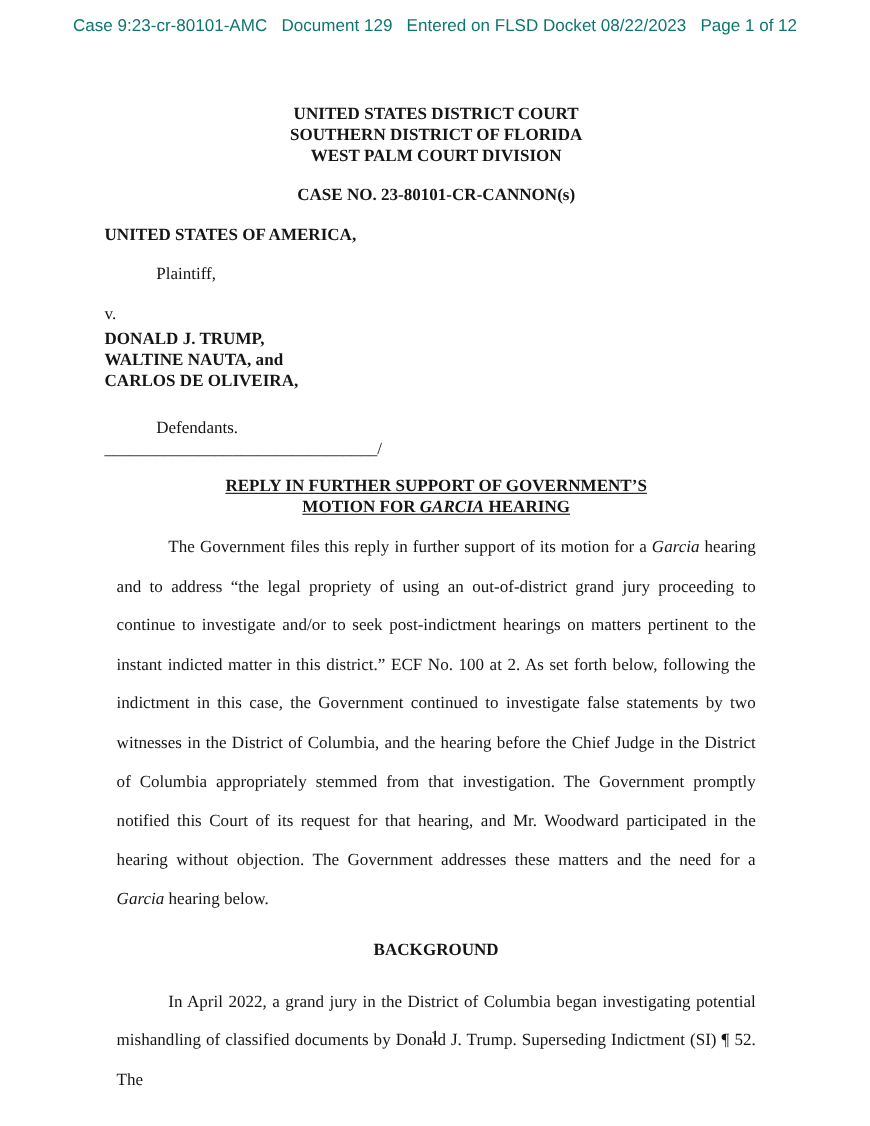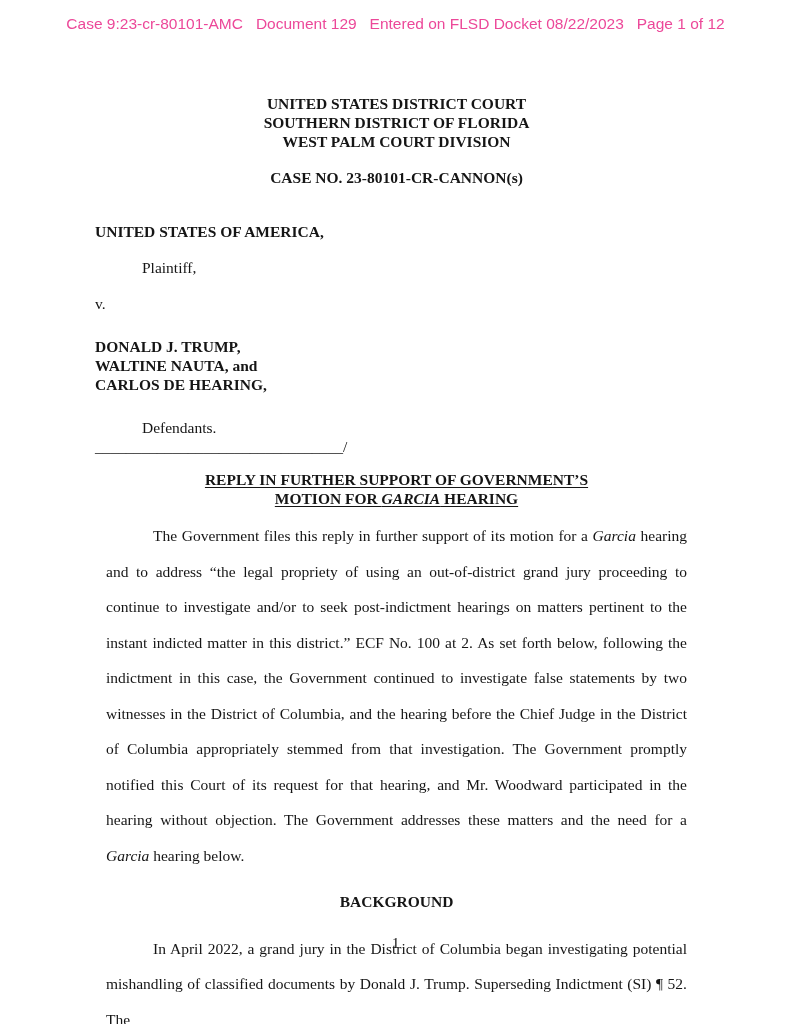--- a/index.html
+++ b/index.html
@@ -18,43 +18,43 @@
     margin: 0 auto;
   }
   .docket-header {
     position: absolute;
     top: 15px;
     left: 0;
     right: 0;
     text-align: center;
     font-family: "Liberation Sans", sans-serif;
     font-size: 15.5px;
-    color: #ec4899;
+    color: #0f766e;
     white-space: pre;
   }
   .content {
     padding: 94px 93px 0 95px;
     font-size: 15.5px;
   }
   .court-heading {
     text-align: center;
     font-weight: bold;
     line-height: 19px;
   }
   .case-no {
     text-align: center;
     font-weight: bold;
     line-height: 19px;
     margin-top: 17px;
   }
   .caption { line-height: 19px; }
-  .party-name { font-weight: bold; margin-top: 35px; }
+  .party-name { font-weight: bold; margin-top: 17px; }
   .party-role { margin-top: 17px; padding-left: 47px; }
   .versus { margin-top: 17px; }
-  .defendant-block { font-weight: bold; margin-top: 24px; font-family: Liberation Serif, serif; }
+  .defendant-block { font-weight: bold; margin-top: 4px; font-family: Liberation Serif, serif; }
   .defendants-role { margin-top: 24px; padding-left: 47px; }
   .caption-separator { line-height: 19px; white-space: pre; }
   .doc-title {
     margin-top: 14px;
     text-align: center;
     font-weight: bold;
     line-height: 19px;
   }
   .doc-title .u { text-decoration: underline; text-underline-offset: 2px; }
   .body-para {
@@ -96,21 +96,21 @@
 
     <div class="case-no">CASE NO. 23-80101-CR-CANNON(s)</div>
 
     <div class="caption">
       <div class="party-name">UNITED STATES OF AMERICA,</div>
       <div class="party-role">Plaintiff,</div>
       <div class="versus">v.</div>
       <div class="defendant-block">
         <div>DONALD J. TRUMP,</div>
         <div>WALTINE NAUTA, and</div>
-        <div>CARLOS DE HEARING,</div>
+        <div>CARLOS DE OLIVEIRA,</div>
       </div>
       <div class="party-role defendants-role">Defendants.</div>
       <div class="caption-separator">________________________________/</div>
     </div>
 
     <div class="doc-title">
       <div><span class="u"><span>REPLY IN FURTHER SUPPORT OF GOVERNMENT’S</span></span></div>
       <div><span class="u"><span>MOTION FOR </span><span style="font-style: italic;">GARCIA</span><span> HEARING</span></span></div>
     </div>
 

